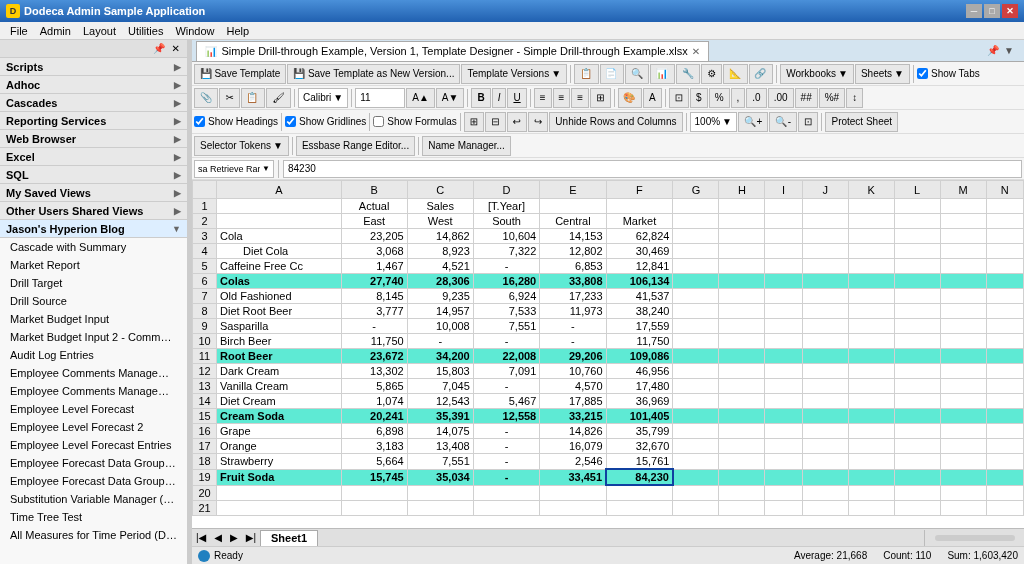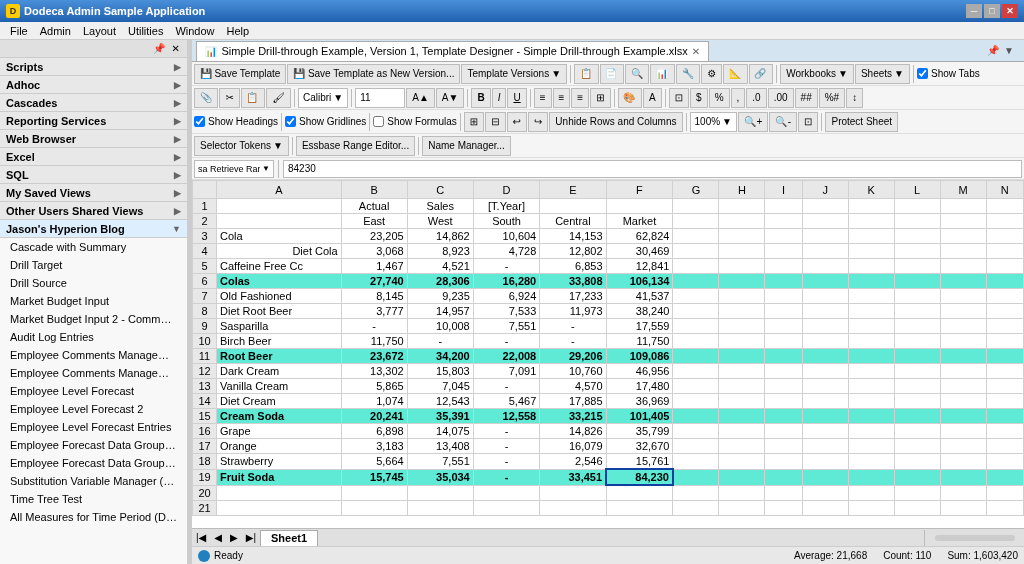--- a/index.html
+++ b/index.html
@@ -346,20 +346,21 @@
       <span>Other Users Shared Views</span>
       <span class="arrow">▶</span>
     </div>
 
     <div class="sidebar-header" style="background:#ddeeff;">
       <span style="color:#000;font-weight:bold;font-size:11px;">Jason's Hyperion Blog</span>
       <span class="arrow">▼</span>
     </div>
     <div id="blog-items">
         <div class="sidebar-sub-item">Cascade with Summary</div>
+        <div class="sidebar-sub-item">Market Report</div>
         <div class="sidebar-sub-item">Drill Target</div>
         <div class="sidebar-sub-item" style="color: rgb(0, 0, 0);">Drill Source</div>
         <div class="sidebar-sub-item">Market Budget Input</div>
         <div class="sidebar-sub-item">Market Budget Input 2 - Comments</div>
         <div class="sidebar-sub-item">Audit Log Entries</div>
         <div class="sidebar-sub-item">Employee Comments Management (Ess...</div>
         <div class="sidebar-sub-item">Employee Comments Management</div>
         <div class="sidebar-sub-item">Employee Level Forecast</div>
         <div class="sidebar-sub-item">Employee Level Forecast 2</div>
         <div class="sidebar-sub-item">Employee Level Forecast Entries</div>
@@ -590,24 +591,24 @@
               <td></td>
               <td></td>
               <td></td>
               <td></td>
               <td></td>
               <td></td>
               <td></td>
             </tr>
             <tr>
               <th class="row-header">4</th>
-              <td style="text-align: right; padding-left: 26px;">Diet Cola</td>
+              <td style="text-align: left; padding-left: 26px;">Diet Cola</td>
               <td style="text-align: right;">3,068</td>
               <td style="text-align: right;">8,923</td>
-              <td style="text-align: right;">4,728</td>
+              <td style="text-align: right;">7,322</td>
               <td style="text-align: right;">12,802</td>
               <td style="text-align: right;">30,469</td>
               <td></td>
               <td></td>
               <td></td>
               <td></td>
               <td></td>
               <td></td>
               <td></td>
               <td></td>

